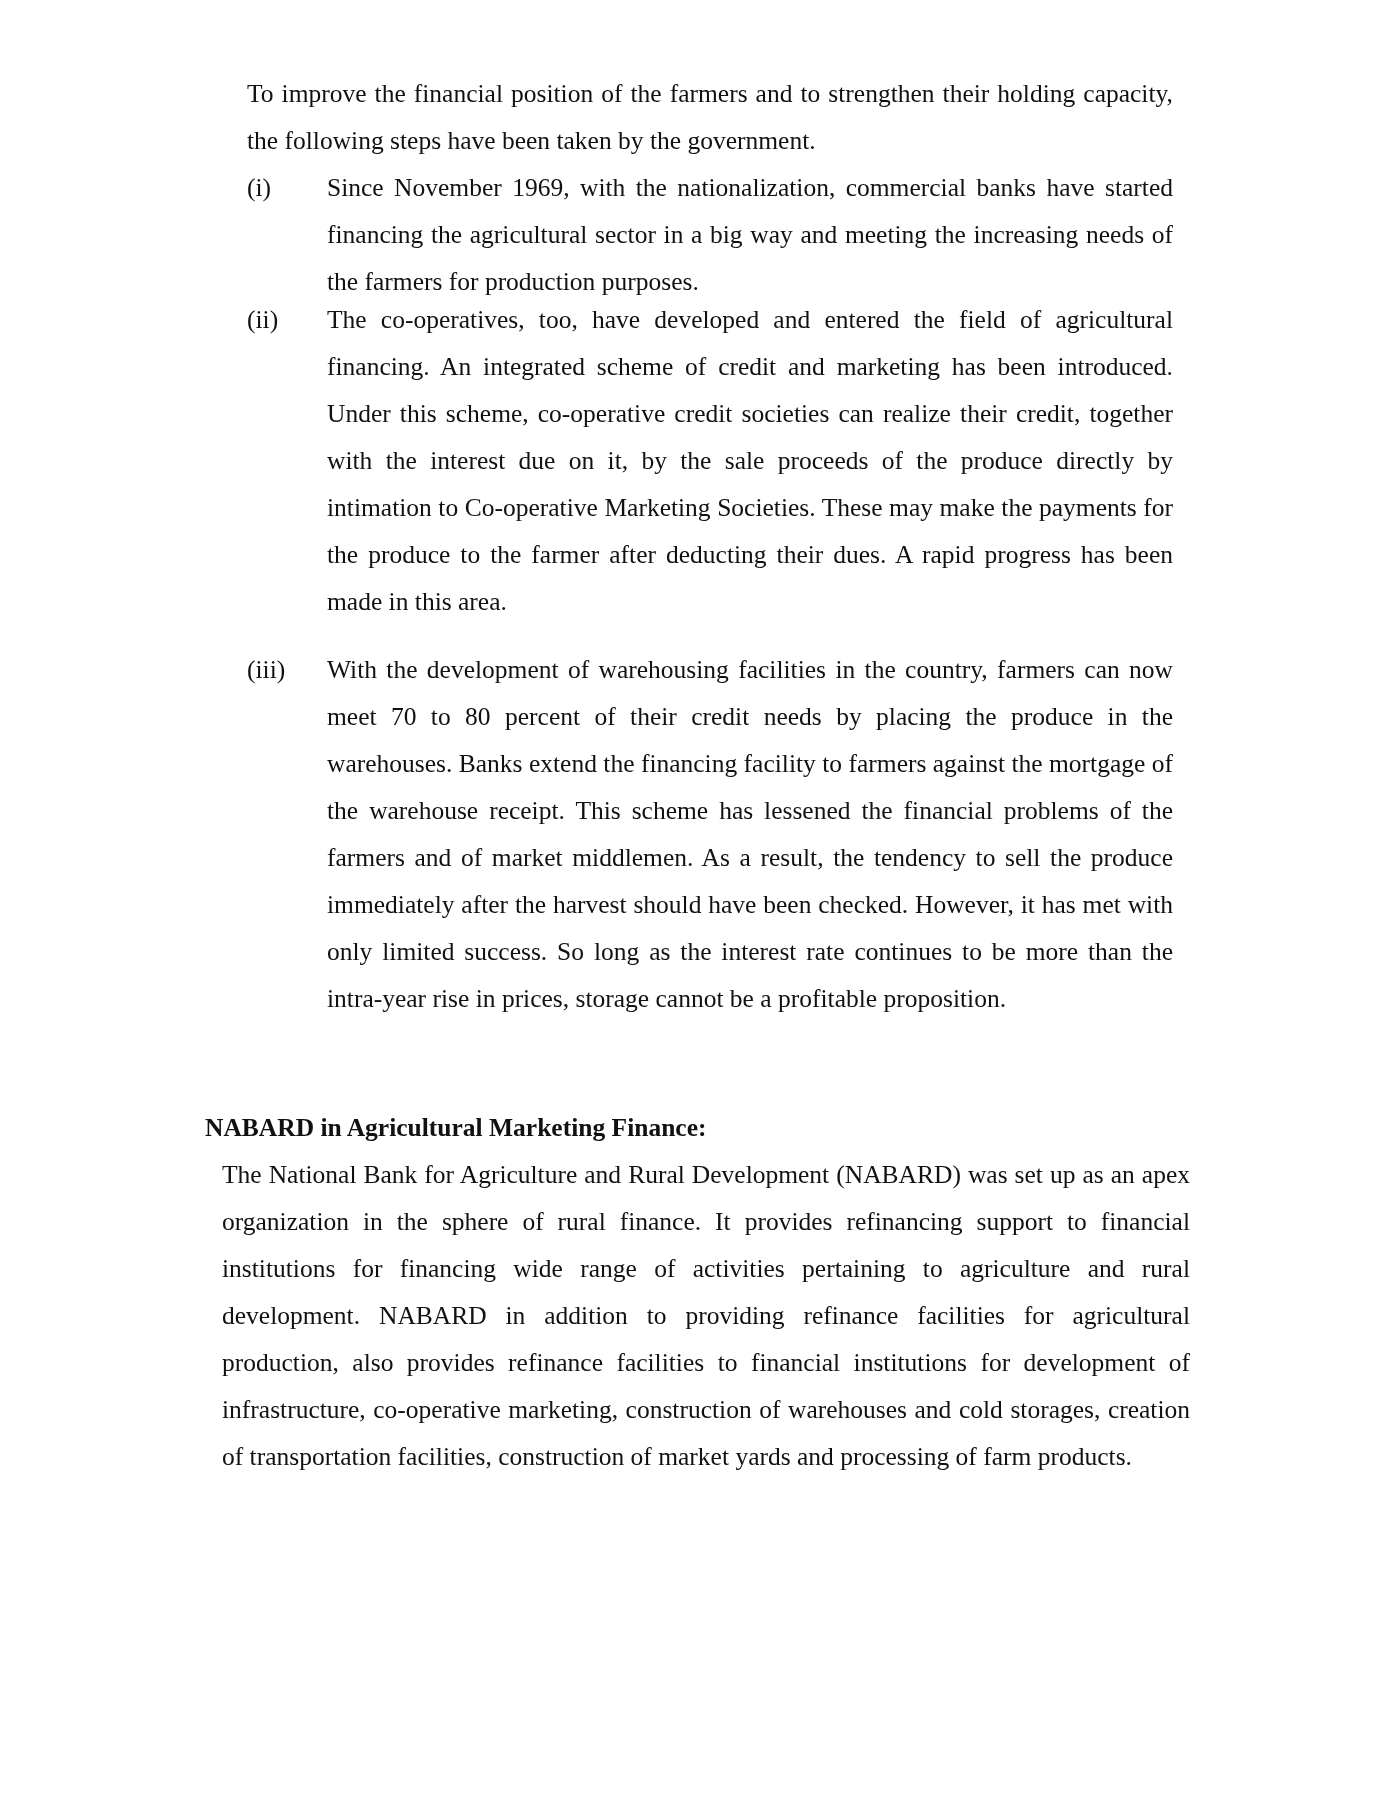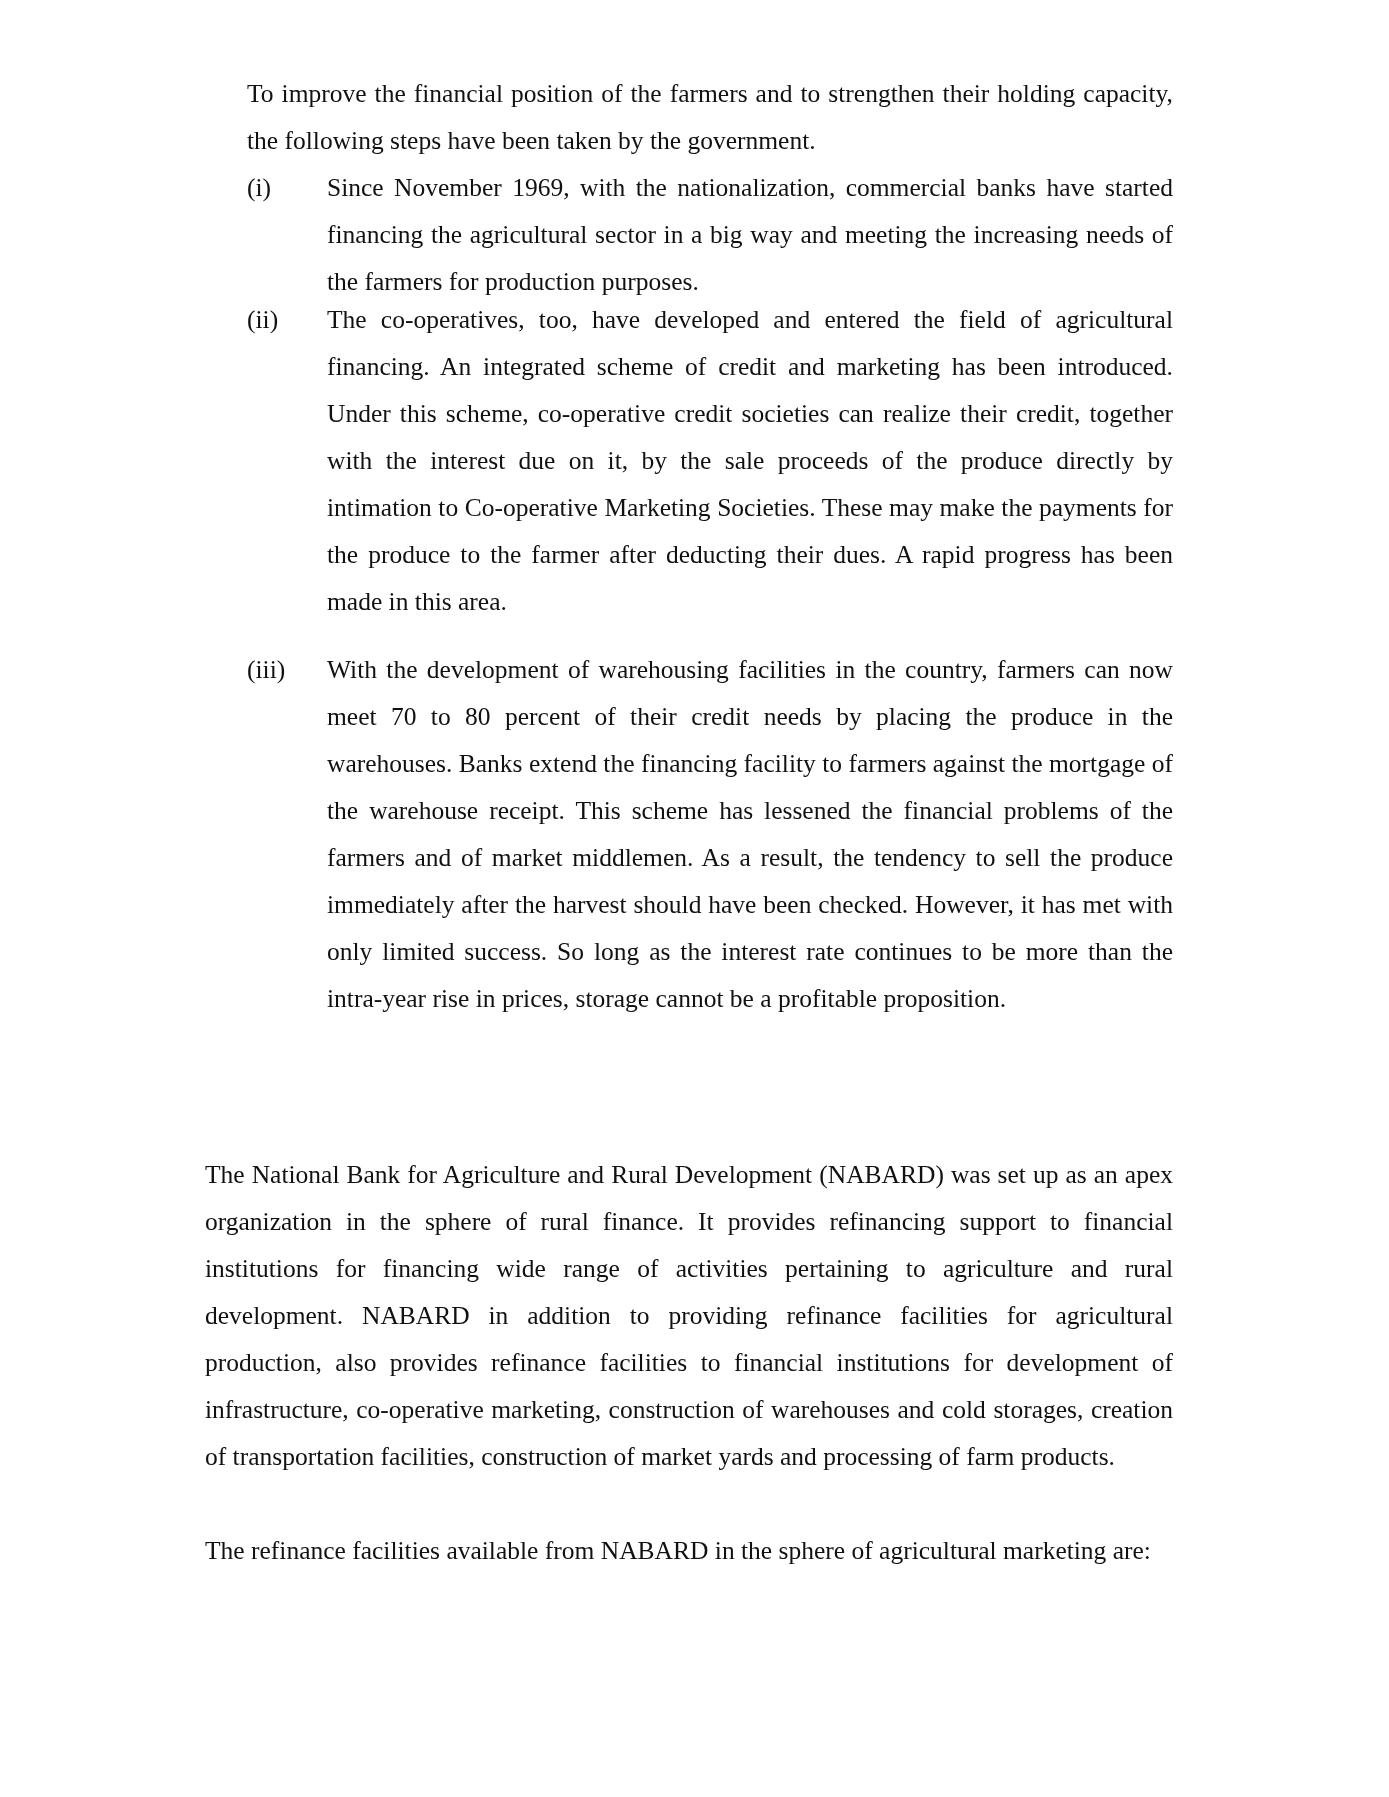--- a/index.html
+++ b/index.html
@@ -15,21 +15,21 @@
   .page { position: absolute; left: 0; top: 0; width: 1248px; height: 1797px; }
   .line-block { position: absolute; line-height: 47px; text-align: justify; text-align-last: left; }
   .intro { left: 247px; width: 926px; top: 70px; }
   .item { position: absolute; left: 247px; width: 926px; line-height: 47px; }
   .item .label { position: absolute; left: 0; top: 0; width: 80px; }
   .item .body { margin-left: 80px; text-align: justify; text-align-last: left; }
   .item-1 { top: 164px; }
   .item-2 { top: 296px; }
   .item-3 { top: 646px; }
   .heading { position: absolute; left: 205px; top: 1104px; line-height: 47px; font-weight: bold; }
-  .para1 { left: 205px; width: 968px; top: 1151px; }
+  .para1 { left: 222px; width: 968px; top: 1151px; }
   .para2 { left: 205px; width: 968px; top: 1527px; }
 </style>
 </head>
 <body>
 
 <div class="page">
   <p class="line-block intro" style="margin:0">To improve the financial position of the farmers and to strengthen their holding capacity, the following steps have been taken by the government.</p>
 
   <div class="item item-1">
     <span class="label">(i)</span>
@@ -39,17 +39,17 @@
   <div class="item item-2">
     <span class="label">(ii)</span>
     <div class="body">The co-operatives, too, have developed and entered the field of agricultural financing.  An integrated scheme of credit and marketing has been introduced. Under this scheme, co-operative credit societies can realize their credit, together with the interest due on it, by the sale proceeds of the produce directly by intimation to Co-operative Marketing Societies.  These may make the payments for the produce to the farmer after deducting their dues.  A rapid progress has been made in this area.</div>
   </div>
 
   <div class="item item-3">
     <span class="label">(iii)</span>
     <div class="body">With the development of warehousing facilities in the country, farmers can now meet 70 to 80 percent of their credit needs by placing the produce in the warehouses.  Banks extend the financing facility to farmers against the mortgage of the warehouse receipt.  This scheme has lessened the financial problems of the farmers and of market middlemen.  As a result, the tendency to sell the produce immediately after the harvest should have been checked. However, it has met with only limited success.  So long as the interest rate continues to be more than the intra-year rise in prices, storage cannot be a profitable proposition.</div>
   </div>
 
+  <h2 class="heading" style="margin:0;font-size:25.5px">NABARD in Agricultural Marketing Finance:</h2>
 
   <p class="line-block para1" style="margin:0">The National Bank for Agriculture and Rural Development (NABARD) was set up as an apex organization in the sphere of rural finance.  It provides refinancing support to financial institutions for financing wide range of activities pertaining to agriculture and rural development.  NABARD in addition to providing refinance facilities for agricultural production, also provides refinance facilities to financial institutions for development of infrastructure, co-operative marketing, construction of warehouses and cold storages, creation of transportation facilities, construction of market yards and processing of farm products.</p>
 
-  <p class="line-block para2" style="margin:0">The refinance facilities available from NABARD in the sphere of agricultural marketing are:</p>
 </div>
 
 </body></html>

